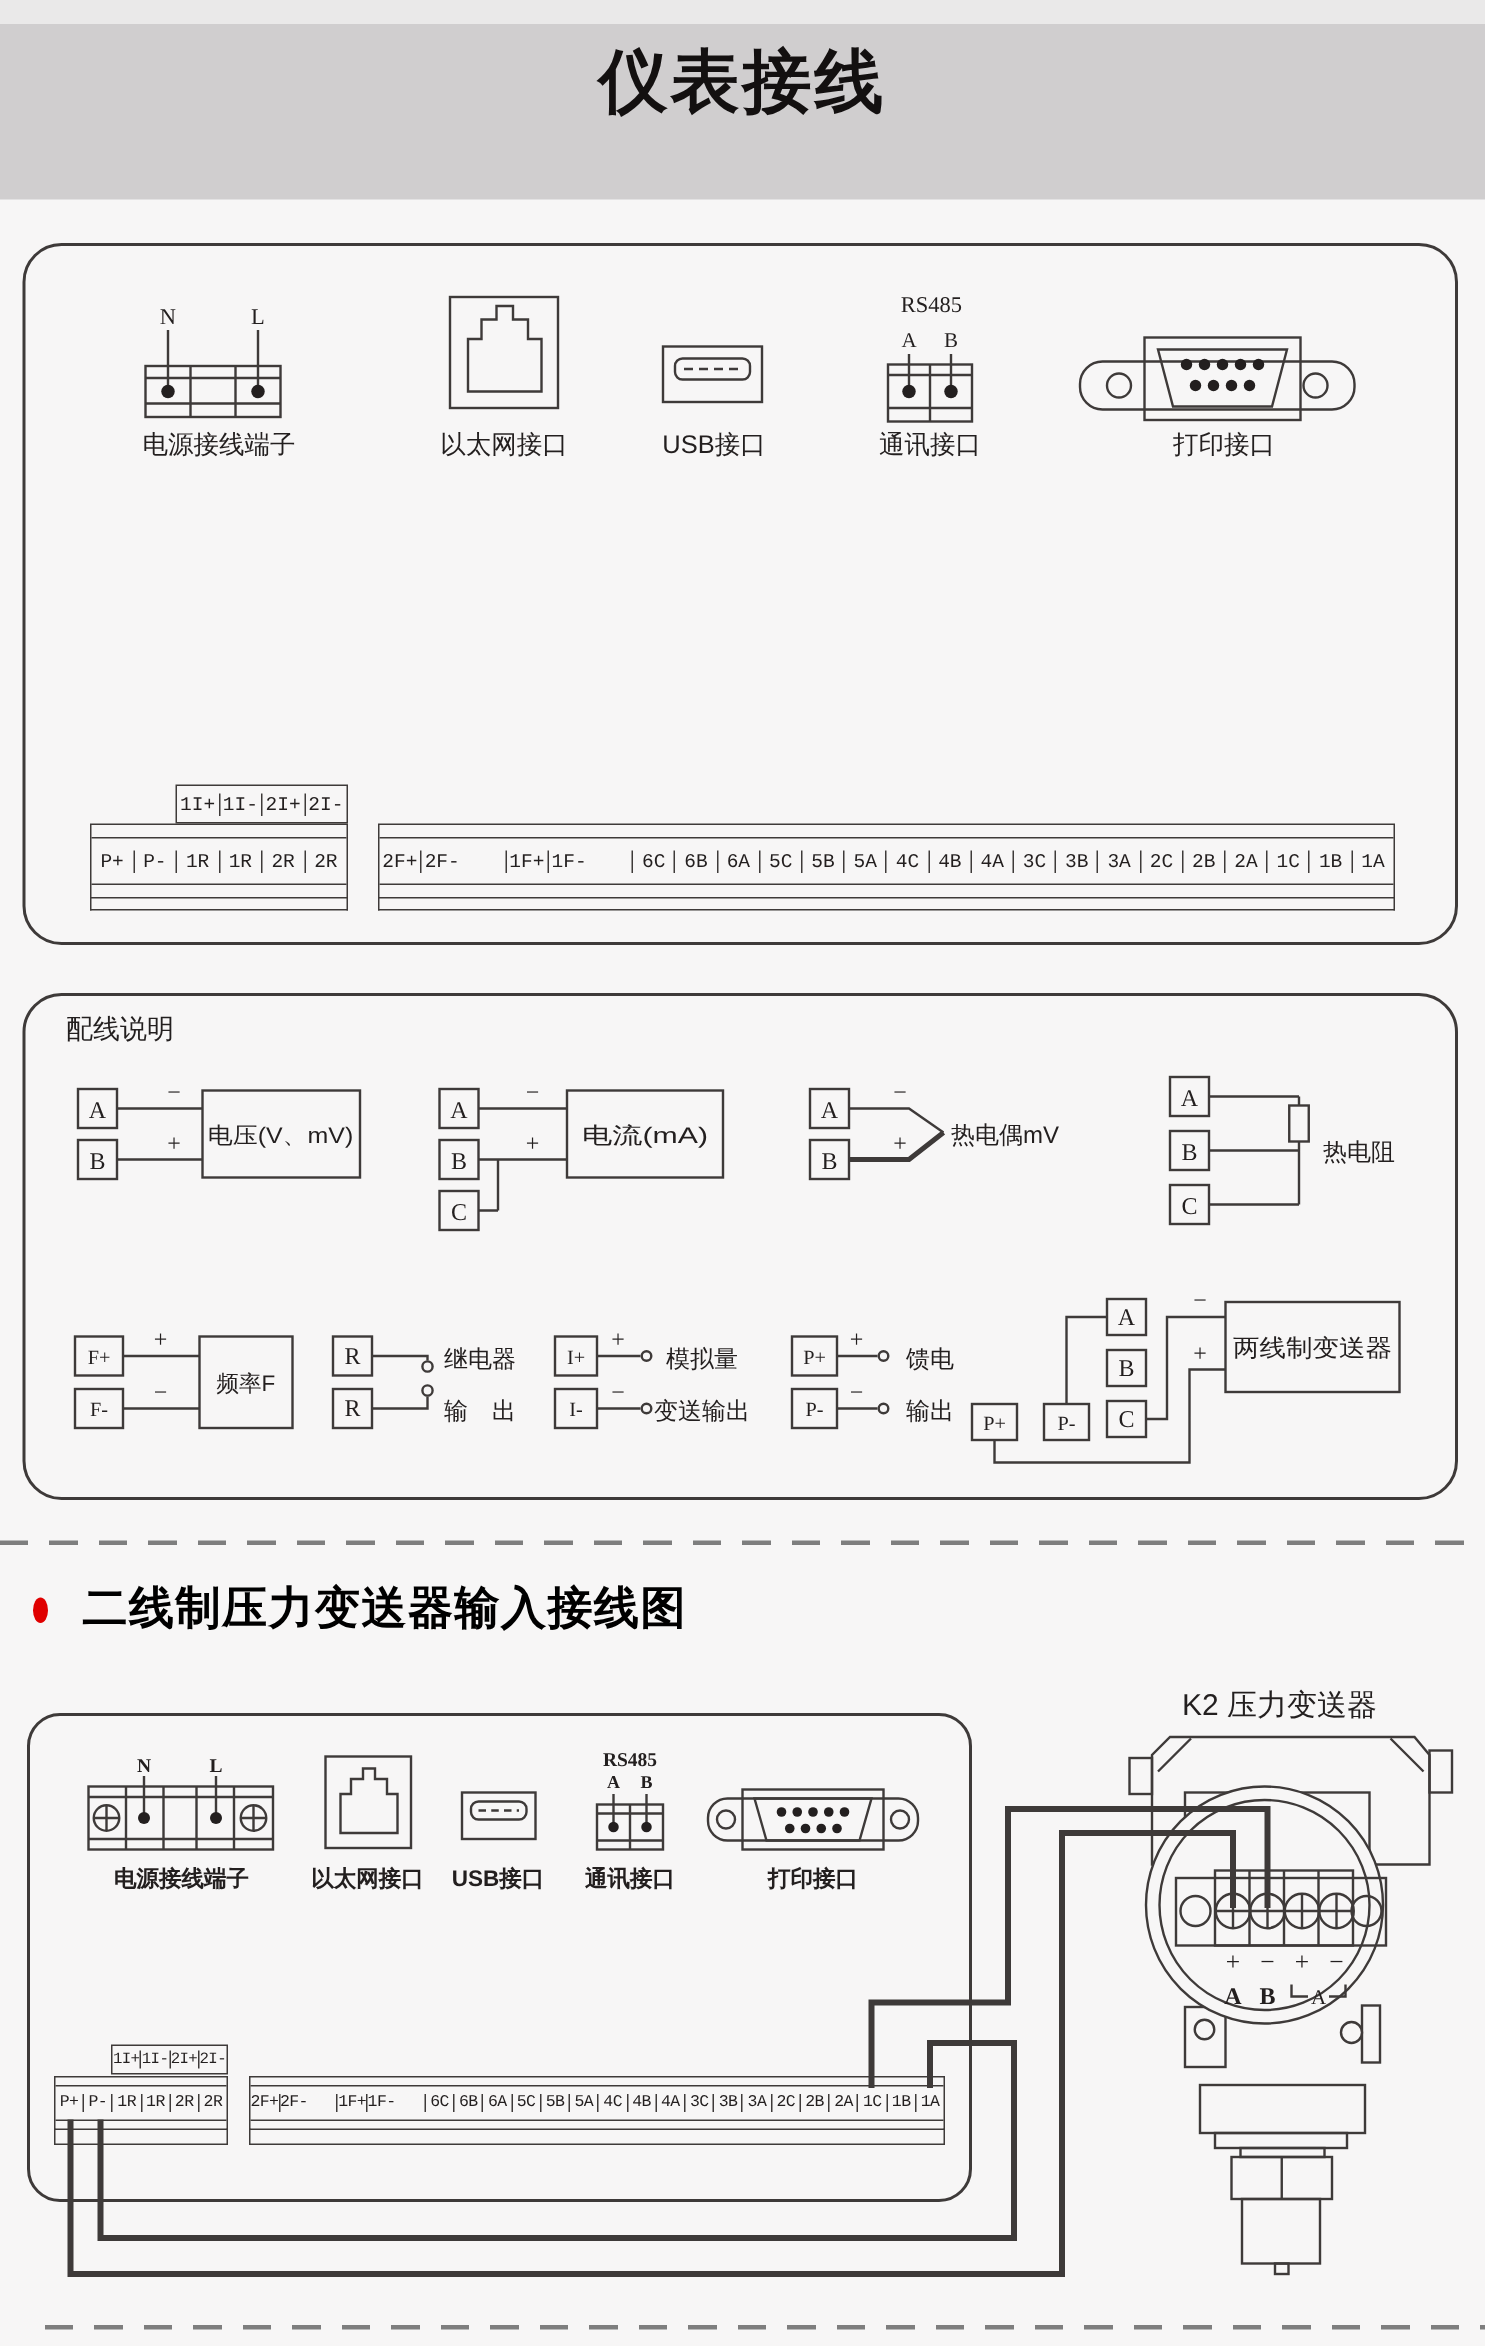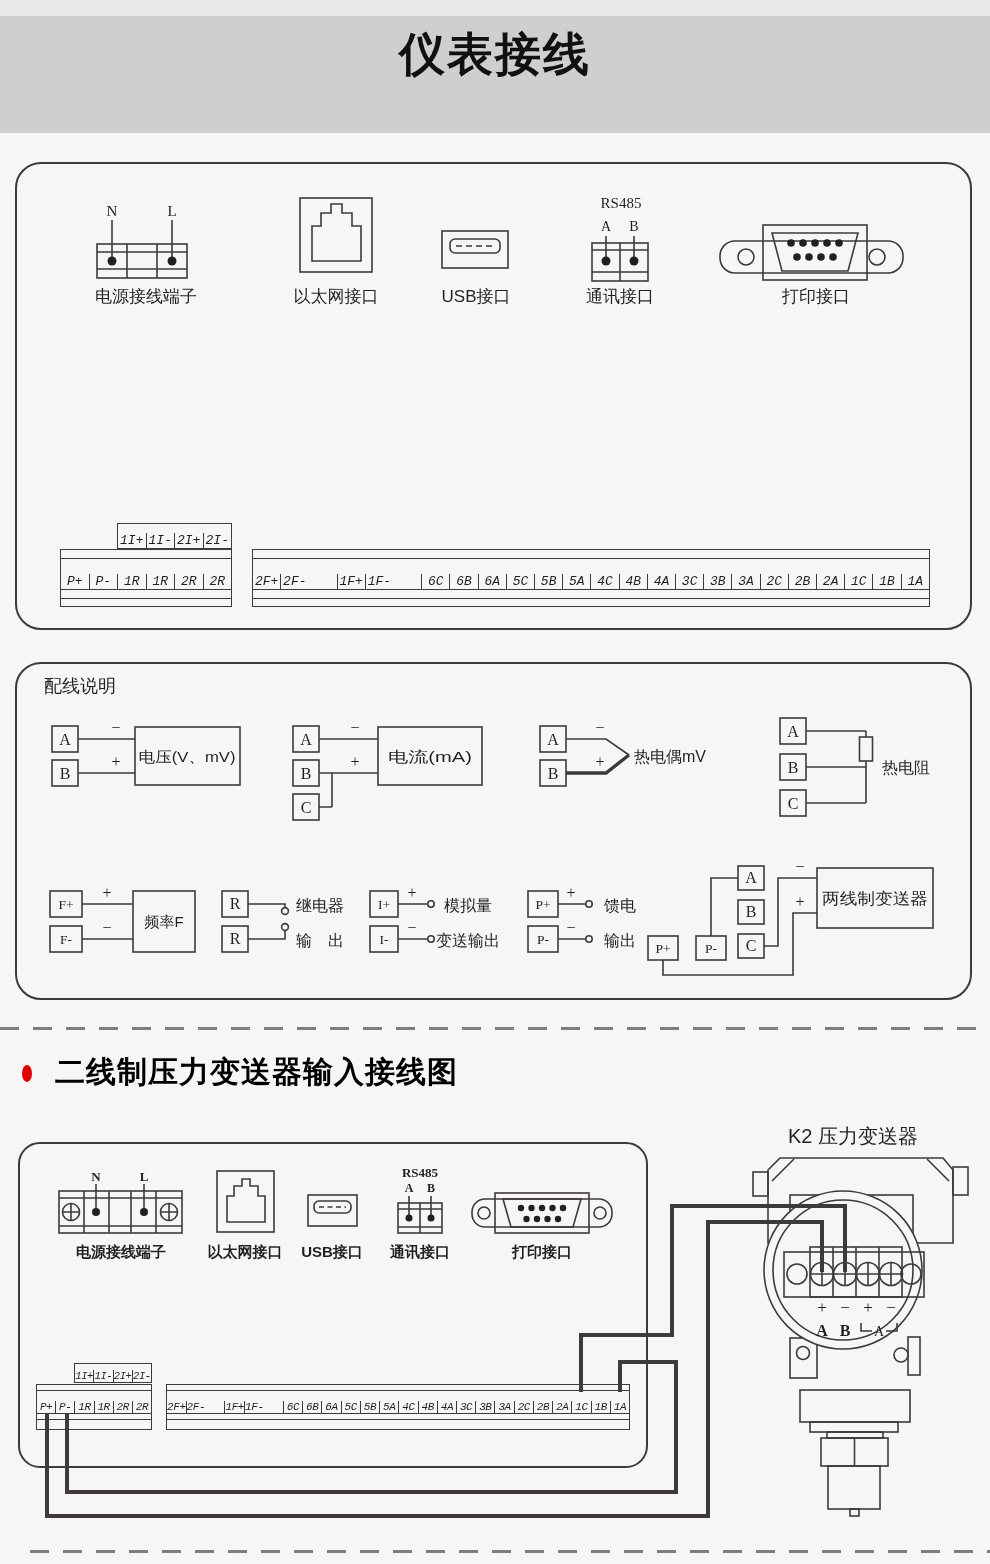--- a/index.html
+++ b/index.html
@@ -23,21 +23,21 @@
   #art .fil{fill:#231f1f;stroke:none;}
   #art .bgfill{fill:var(--bg);}
   #art text{fill:#231f1f;stroke:none;text-anchor:middle;}
   #art .cjk{font-family:"Liberation Sans",sans-serif;}
   #art .lat{font-family:"Liberation Serif",serif;}
   #art .ts{text-anchor:start;}
   #art .thick{stroke-width:3.4;}
   #art .wire{stroke-width:4;fill:none;}
   
   .tblock{border:1.5px solid var(--ln);box-sizing:border-box;background:transparent;}
-  .cells{display:flex;align-items:flex-end;font-family:"Liberation Mono",monospace;font-style:italic;}
+  .cells{display:flex;align-items:center;font-family:"Liberation Mono",monospace;}
   .cells .cell{flex:1;display:flex;align-items:center;justify-content:center;border-left:1.5px solid var(--ln);white-space:nowrap;}
   .cells .cell:first-child{border-left:none;}
   .rim{height:8px;}
   .rim3{height:5px;}
   .rb{border-bottom:1.5px solid var(--ln);}
   .rt{border-top:1.5px solid var(--ln);}
   .baseplate{border:1.5px solid var(--ln);border-top:none;box-sizing:border-box;}
   .cells-sm{font-size:11px;letter-spacing:-0.4px;}
   
   .dash{height:3px;background:repeating-linear-gradient(90deg,#7e7e7e 0 19px,transparent 19px 33px);}

